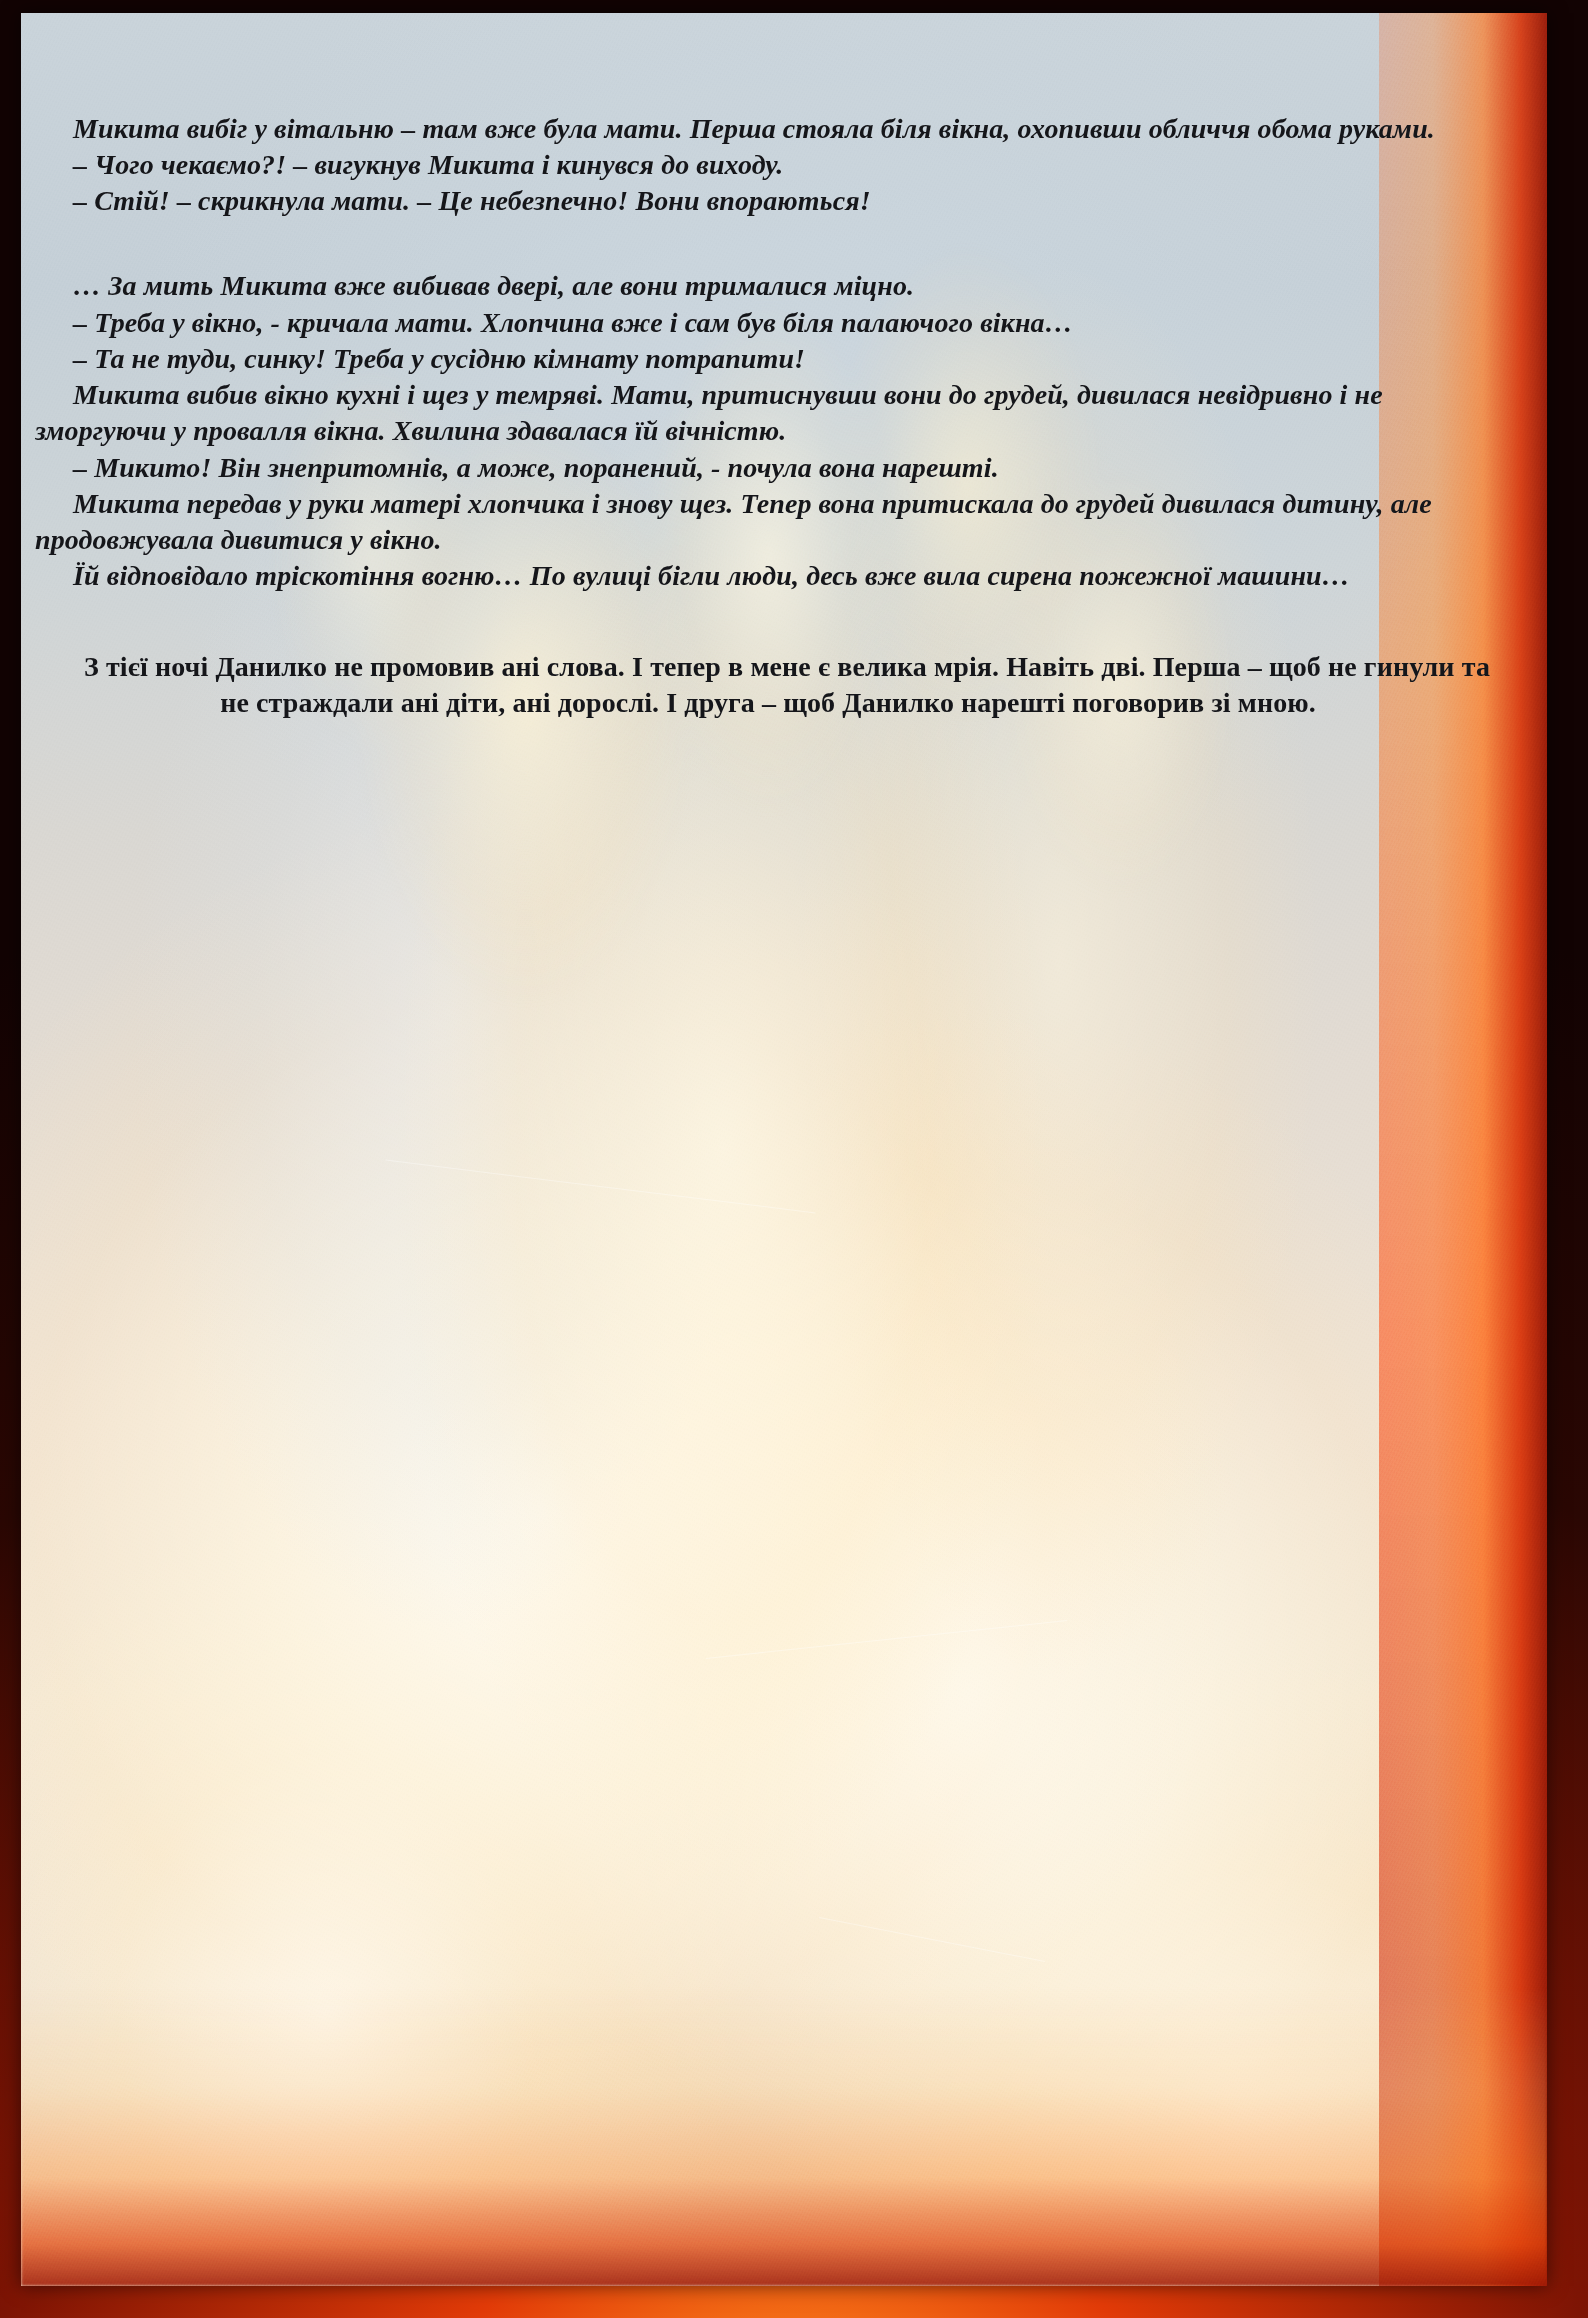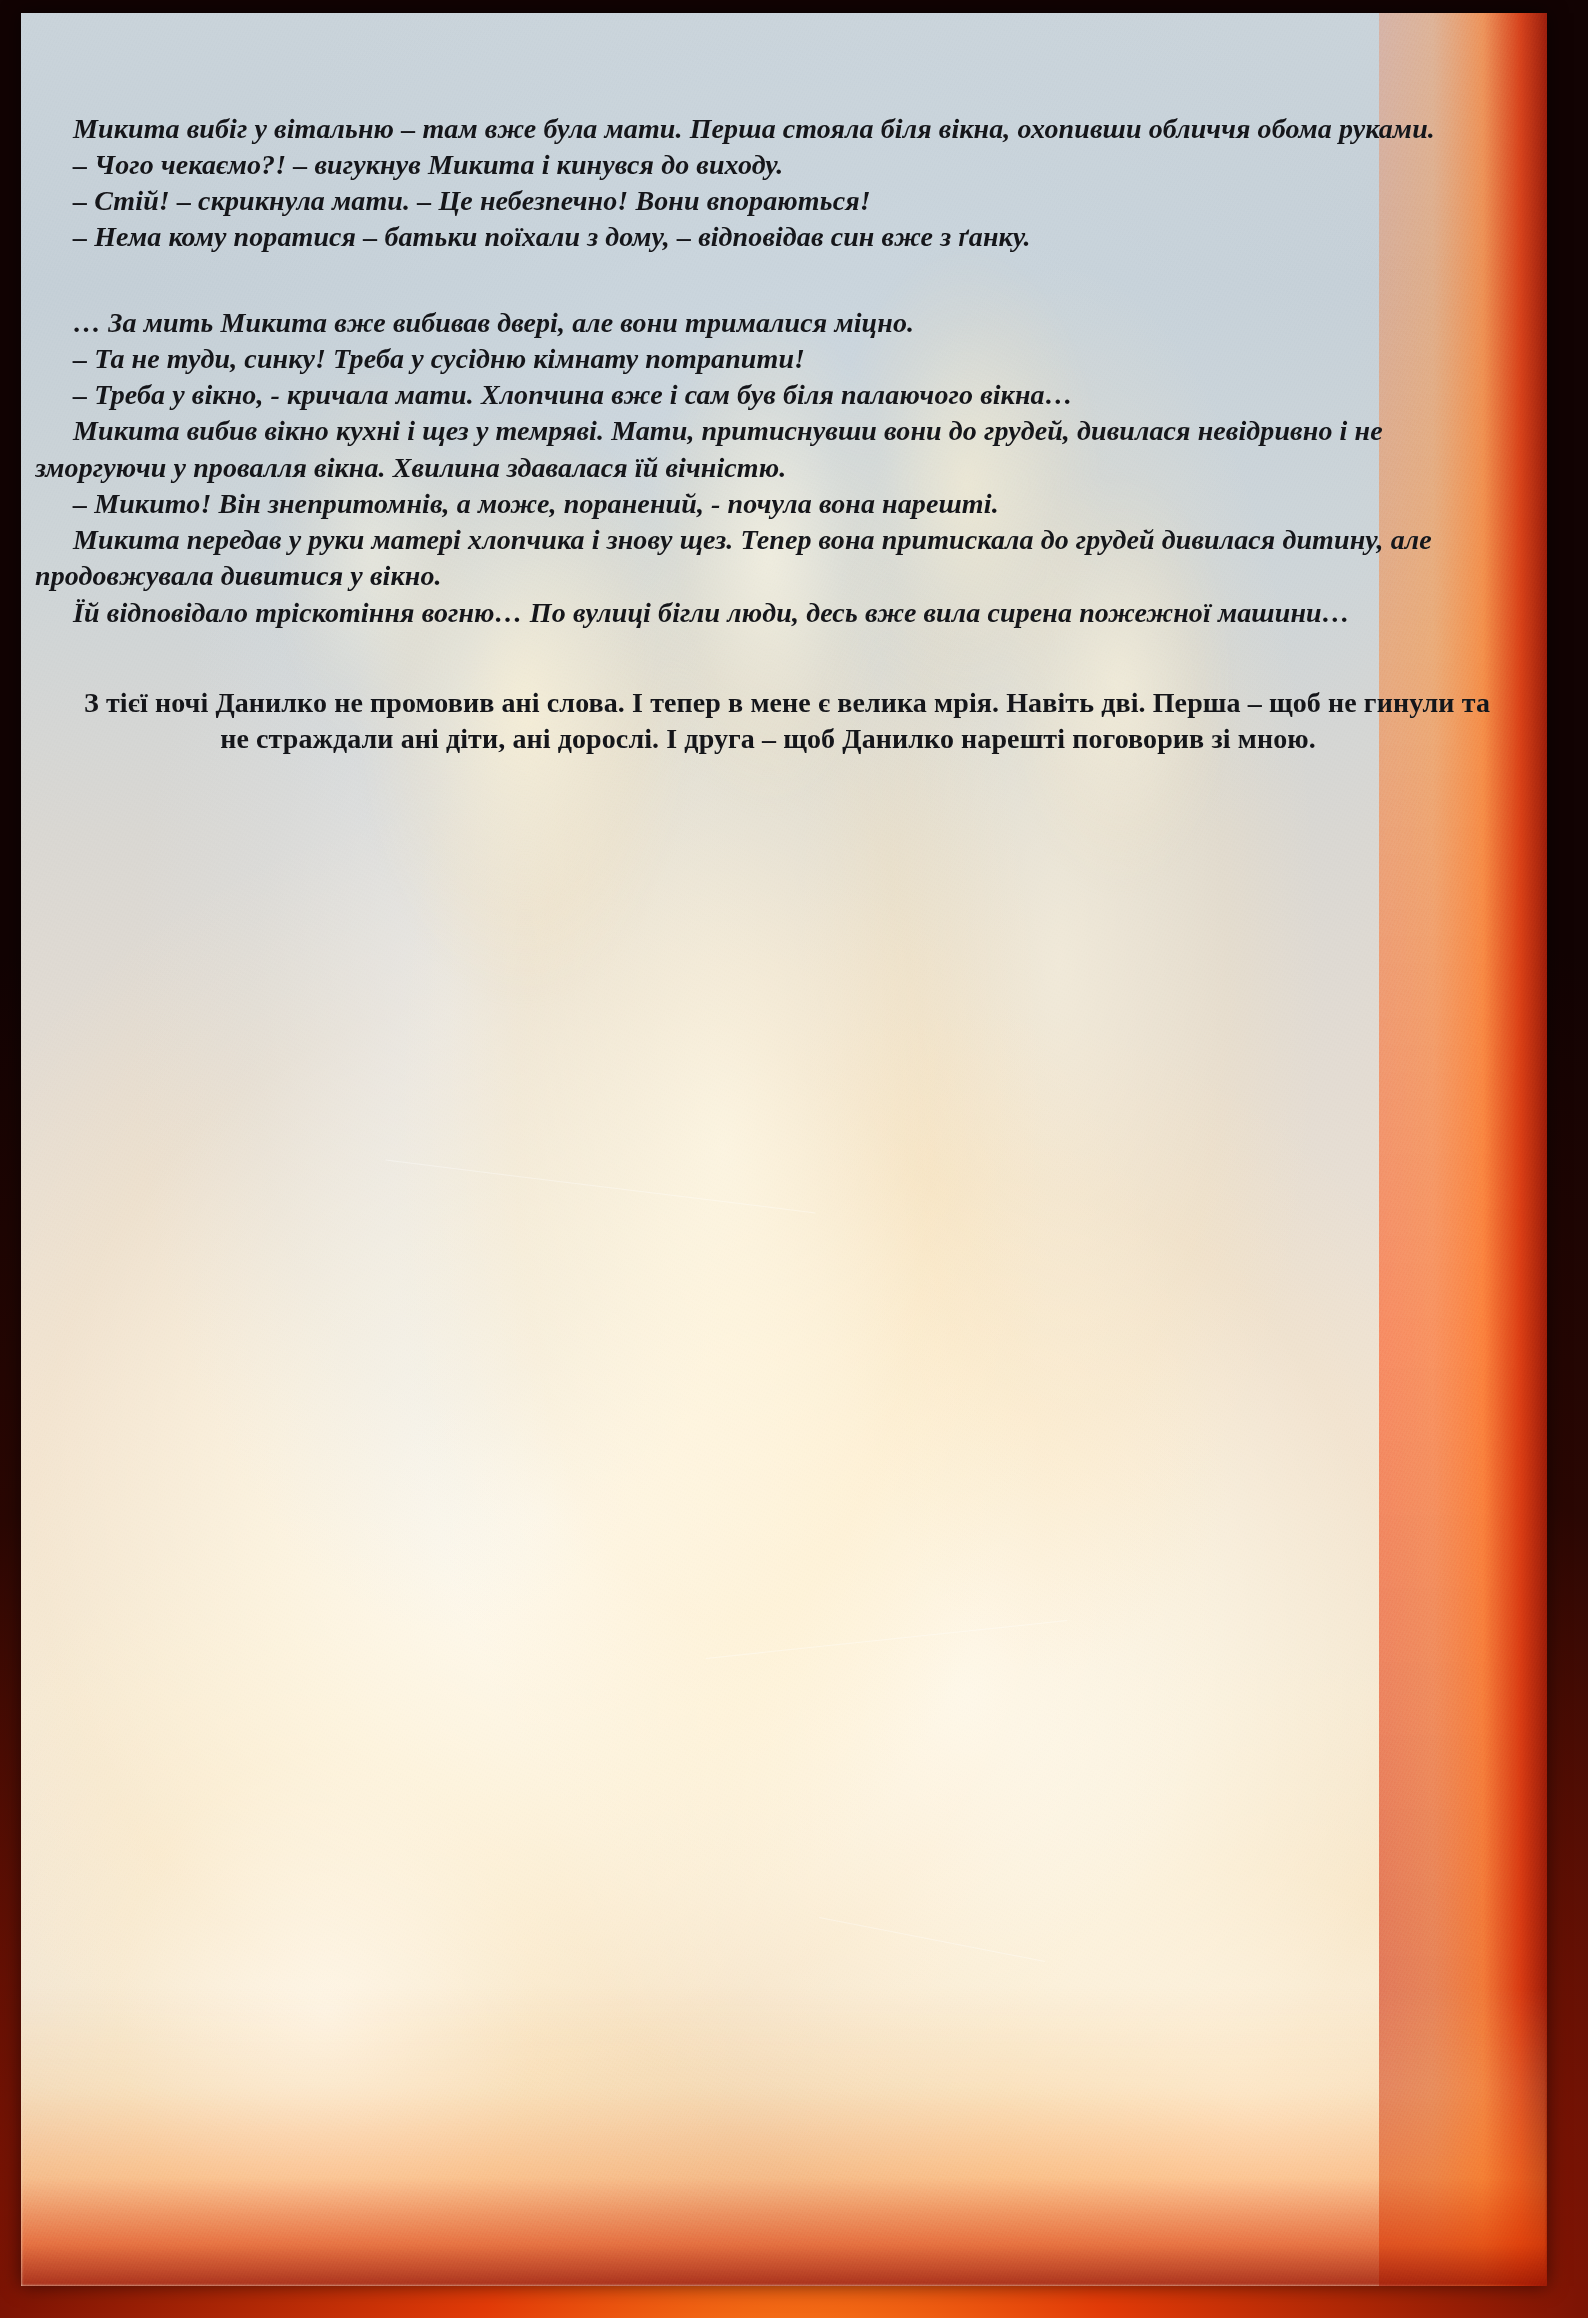--- a/index.html
+++ b/index.html
@@ -178,27 +178,26 @@
     <div class="flame-bottom"></div>
     <div class="sheet-grain"></div>
     <div class="crease c1"></div>
     <div class="crease c2"></div>
     <div class="crease c3"></div>
 
     <div class="text-block clip-right">
       <p class="para">Микита вибіг у вітальню – там вже була мати. Перша стояла біля вікна, охопивши обличчя обома руками.</p>
       <p class="para">– Чого чекаємо?! – вигукнув Микита і кинувся до виходу.</p>
       <p class="para">– Стій! – скрикнула мати. – Це небезпечно! Вони впораються!</p>
-      <p class="para">– Нема кому поратися – батьки поїхали з дому, – відповідав син вже з ґанку.</p>
 
       <div class="gap-large"></div>
 
       <p class="para">… За мить Микита вже вибивав двері, але вони трималися міцно.</p>
+      <p class="para">– Треба у вікно, - кричала мати. Хлопчина вже і сам був біля палаючого вікна…</p>
       <p class="para">– Та не туди, синку! Треба у сусідню кімнату потрапити!</p>
-      <p class="para">– Треба у вікно, - кричала мати. Хлопчина вже і сам був біля палаючого вікна…</p>
       <p class="para">Микита вибив вікно кухні і щез у темряві. Мати, притиснувши вони до грудей, дивилася невідривно і не зморгуючи у провалля вікна. Хвилина здавалася їй вічністю.</p>
       <p class="para">– Микито! Він знепритомнів, а може, поранений, - почула вона нарешті.</p>
       <p class="para">Микита передав у руки матері хлопчика і знову щез. Тепер вона притискала до грудей дивилася дитину, але продовжувала дивитися у вікно.</p>
       <p class="para">Їй відповідало тріскотіння вогню…   По вулиці бігли люди, десь вже вила сирена пожежної машини…</p>
 
       <div class="gap-xl"></div>
 
       <p class="para upright">З тієї ночі Данилко не промовив ані слова. І тепер в мене є велика мрія. Навіть дві. Перша – щоб не гинули та не страждали ані діти, ані дорослі. І друга – щоб Данилко нарешті поговорив зі мною.</p>
     </div>
   </div>

